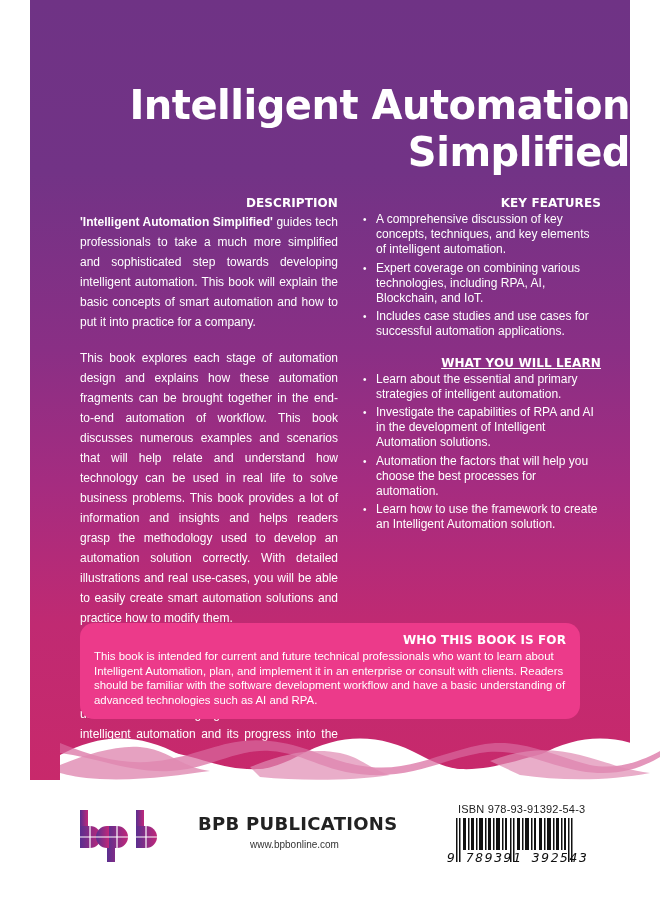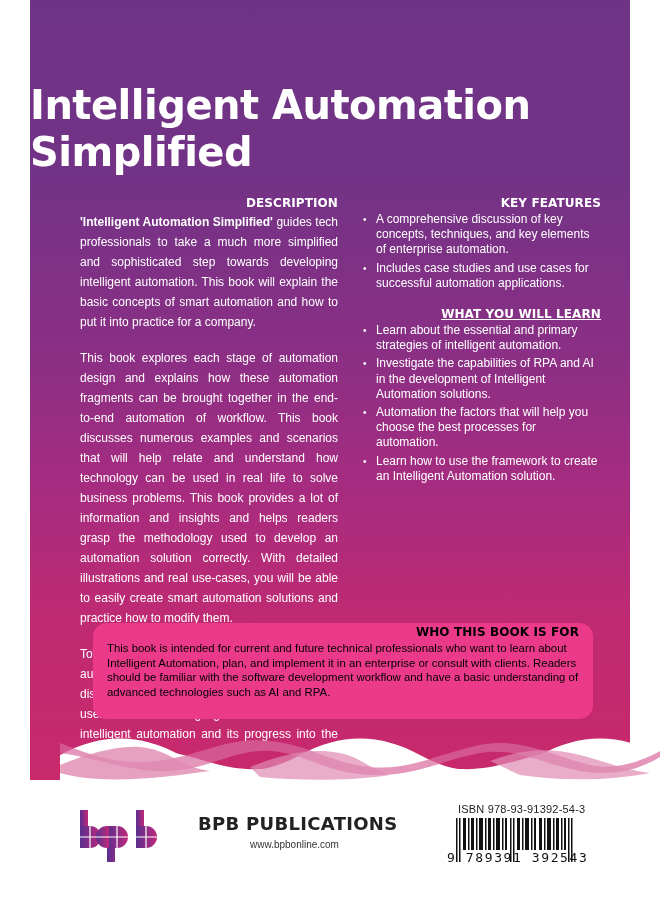--- a/index.html
+++ b/index.html
@@ -1,63 +1,64 @@
 <!DOCTYPE html>
 <html><head>
 <meta charset="utf-8">
 <style>
   html, body { margin:0; padding:0; }
   body { width:660px; height:900px; background:#ffffff; position:relative; overflow:hidden;
          font-family:"Liberation Sans", sans-serif; }
   .cover { position:absolute; left:30px; top:0; width:600px; height:780px;
            background:linear-gradient(180deg,#6f3385 0%,#723386 22%,#8a2f85 45%,#a52c80 62%,#c02a72 80%,#c8296b 100%); }
-  .title { position:absolute; left:0; width:600px; top:82px; text-align:left; color:#fff;
+  .title { position:absolute; left:0; width:600px; top:82px; text-align:right; color:#fff;
            font-family:"DejaVu Sans", sans-serif; font-weight:bold; font-size:40px; line-height:47px; letter-spacing:-0.5px; }
   .col { position:absolute; color:#fff; }
   .col-left { left:50px; top:196px; width:258px; }
   .col-right { left:331px; top:196px; width:240px; }
   h3 { margin:0 0 2px 0; font-family:"DejaVu Sans", sans-serif; font-size:12px; font-weight:bold; letter-spacing:0.1px;text-align:right; }
   p { margin:0 0 16px 0; font-size:12px; line-height:20px; text-align:justify; }
   ul { margin:0 0 16px 0; padding:0; list-style:none; }
   li { position:relative; padding-left:15px; font-size:12px; line-height:15.2px; margin-bottom:3px; }
   li:before { content:"•"; position:absolute; left:2px; top:0; font-size:10px; }
   .learn { margin-top:8px;text-decoration:underline; }
   .who { position:absolute; left:50px; top:623px; width:500px; height:96px; background:#ec3a8a;
-         border-radius:14px; padding:2px 14px; box-sizing:border-box; color:#000000;margin-left:13px; }
+         border-radius:14px; padding:10px 14px; box-sizing:border-box; color:#ffffff; }
   .who p { margin:0; font-size:11.4px; line-height:14.5px; text-align:left; }
   .waves { position:absolute; left:30px; top:725px; width:600px; height:60px; }
   .logo { position:absolute; left:80px; top:808px; }
   .pub-name { position:absolute; left:198px; top:813px; font-family:"DejaVu Sans", sans-serif;
               font-weight:bold; font-size:18px; color:#222; letter-spacing:0.3px; }
   .pub-url { position:absolute; left:250px; top:839px; font-size:10px; color:#333; }
   .isbn-text { position:absolute; left:458px; top:803px; font-size:11px; color:#222; letter-spacing:0.2px; }
   .barcode { position:absolute; left:452px; top:818px; width:130px; height:44px; }
   .bar-digits { position:absolute; left:447px; top:850px; font-family:"DejaVu Sans Mono", monospace; font-size:13px; color:#111;
-                background:transparent; letter-spacing:1.6px; }
+                background:transparent; letter-spacing:1.6px;font-style:italic; }
 </style>
 </head>
 <body>
 
 <div class="cover">
   <div class="title">
     <div>Intelligent Automation</div>
     <div>Simplified</div>
   </div>
 
   <div class="col col-left">
     <h3>DESCRIPTION</h3>
     <p><b>'Intelligent Automation Simplified'</b><span> guides tech professionals to take a much more simplified and sophisticated step towards developing intelligent automation. This book will explain the basic concepts of smart automation and how to put it into practice for a company.</span></p>
     <p>This book explores each stage of automation design and explains how these automation fragments can be brought together in the end-to-end automation of workflow. This book discusses numerous examples and scenarios that will help relate and understand how technology can be used in real life to solve business problems. This book provides a lot of information and insights and helps readers grasp the methodology used to develop an automation solution correctly. With detailed illustrations and real use-cases, you will be able to easily create smart automation solutions and practice how to modify them.</p>
     <p>Towards the end, the book describes how smart automation expands in a company and discusses the various strategies for large-scale use. The book also highlights the latest trends in intelligent automation and its progress into the future of work.</p>
   </div>
 
   <div class="col col-right">
     <h3>KEY FEATURES</h3>
     <ul>
-      <li>A comprehensive discussion of key concepts, techniques, and key elements of enterprise automation.</li>
+      <li>A comprehensive discussion of key concepts, techniques, and key elements of intelligent automation.</li>
+      <li>Expert coverage on combining various technologies, including RPA, AI, Blockchain, and IoT.</li>
       <li>Includes case studies and use cases for successful automation applications.</li>
     </ul>
     <h3 class="learn">WHAT YOU WILL LEARN</h3>
     <ul>
       <li>Learn about the essential and primary strategies of intelligent automation.</li>
       <li>Investigate the capabilities of RPA and AI in the development of Intelligent Automation solutions.</li>
       <li>Automation the factors that will help you choose the best processes for automation.</li>
       <li>Learn how to use the framework to create an Intelligent Automation solution.</li>
     </ul>
   </div>

